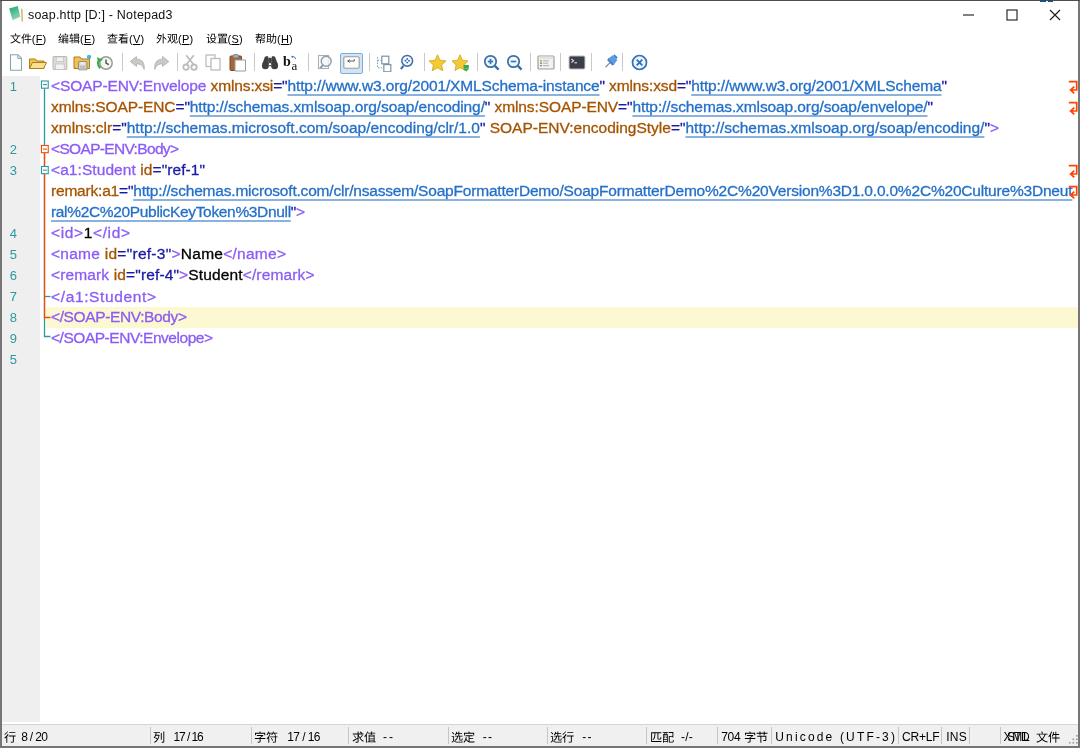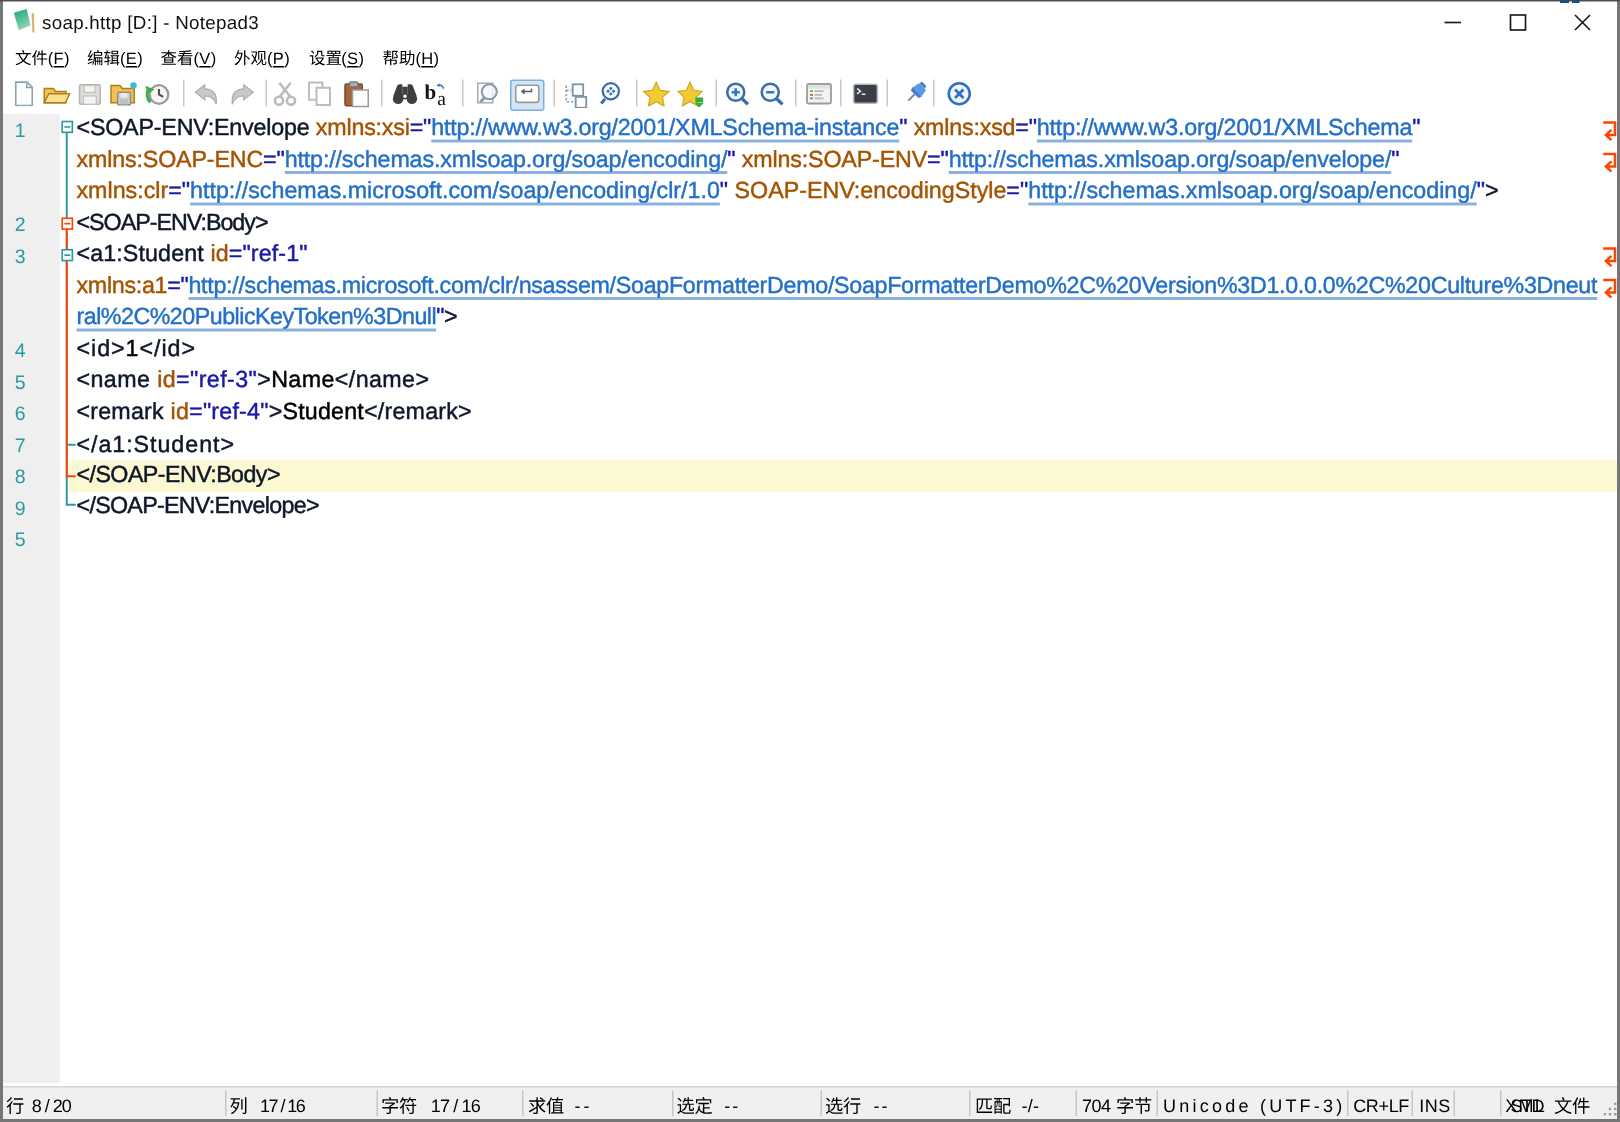--- a/index.html
+++ b/index.html
@@ -8,21 +8,21 @@
 .wb {position:absolute;top:0;width:46px;height:30px}
 .mi {position:absolute;top:33px;height:16px;font-size:11px;color:#000;white-space:nowrap}
 .ml {letter-spacing:0.2px}
 .ul {text-decoration:underline}
 .tsep {position:absolute;top:53px;width:1px;height:18px;background:#c9c9c9}
 #selbox {position:absolute;left:340px;top:52.5px;width:23px;height:21px;background:#d3e5f5;border:1px solid #7ab0dd;border-radius:2px}
 #nummargin {position:absolute;left:2px;top:76px;width:38px;height:646px;background:#efefef}
 .ln {position:absolute;left:2px;width:15px;text-align:right;height:21px;line-height:21px;font-size:13px;color:#2b9a9f}
 #hl {position:absolute;left:46px;top:307px;width:1032px;height:21px;background:#fbf8d2}
 .row {position:absolute;left:51px;height:21px;line-height:21px;font-size:15.5px;white-space:pre;color:#000;-webkit-text-stroke:0.3px}
-.t {color:#0f172a} .a {color:#a65300} .v {color:#1a1aa6} .k {color:#000}
+.t {color:#8b5cf6} .a {color:#a65300} .v {color:#1a1aa6} .k {color:#000}
 .u {color:#2470c8;text-decoration:underline;text-decoration-color:#8ab2de;text-decoration-thickness:1.5px;text-underline-offset:2.5px}
 #statusbar {position:absolute;left:0;width:1080px;top:724px;height:22px;background:#f0f0f0;border-top:1px solid #d4d4d4}
 .sf {position:absolute;top:5px;height:16px;white-space:nowrap;font-size:12px;color:#000}
 .sbv {font-size:12px;top:5px}
 .ssep {position:absolute;top:2px;bottom:2px;width:1px;background:#c6c6c6}
 #grip {position:absolute;right:2px;bottom:2px;width:9px;height:9px}
 .bd {position:absolute;background:#767676}
 </style></head>
 <body>
 <svg width="0" height="0">
@@ -361,21 +361,21 @@
       <line x1="12.9" y1="73.1" x2="16.9" y2="73.1" stroke="#ff4500"></line>
 <rect x="11.45" y="90.5" width="6.8" height="7.2" stroke="#2b9a9f"></rect>
       <line x1="12.9" y1="94.1" x2="16.9" y2="94.1" stroke="#2b9a9f"></line>
 </g>
   </svg>
 <div class="row" id="r0" style="top:74.8px;letter-spacing:-0.1223px"><span class="t">&lt;SOAP-ENV:Envelope</span><span class="k"> </span><span class="a">xmlns:xsi</span><span class="v">=</span><span class="v">"</span><span class="u">http://www.w3.org/2001/XMLSchema-instance</span><span class="v">"</span><span class="k"> </span><span class="a">xmlns:xsd</span><span class="v">=</span><span class="v">"</span><span class="u">http://www.w3.org/2001/XMLSchema</span><span class="v">"</span></div>
 <div class="row" id="r1" style="top:95.8px;letter-spacing:-0.0958px"><span class="a">xmlns:SOAP-ENC</span><span class="v">=</span><span class="v">"</span><span class="u">http://schemas.xmlsoap.org/soap/encoding/</span><span class="v">"</span><span class="k"> </span><span class="a">xmlns:SOAP-ENV</span><span class="v">=</span><span class="v">"</span><span class="u">http://schemas.xmlsoap.org/soap/envelope/</span><span class="v">"</span></div>
 <div class="row" id="r2" style="top:116.8px;letter-spacing:-0.001px"><span class="a">xmlns:clr</span><span class="v">=</span><span class="v">"</span><span class="u">http://schemas.microsoft.com/soap/encoding/clr/1.0</span><span class="v">"</span><span class="k"> </span><span class="a">SOAP-ENV:encodingStyle</span><span class="v">=</span><span class="v">"</span><span class="u">http://schemas.xmlsoap.org/soap/encoding/</span><span class="v">"</span><span class="t">&gt;</span></div>
 <div class="row" id="r3" style="top:137.8px;letter-spacing:-0.6629px"><span class="t">&lt;SOAP-ENV:Body&gt;</span></div>
 <div class="row" id="r4" style="top:158.8px;letter-spacing:0.0774px"><span class="t">&lt;a1:Student</span><span class="k"> </span><span class="a">id</span><span class="v">=</span><span class="v">"ref-1"</span></div>
-<div class="row" id="r5" style="top:179.8px;letter-spacing:-0.1945px"><span class="a">xmlns:a1</span><span class="v">=</span><span class="v">"</span><span class="u">http://schemas.microsoft.com/clr/nsassem/SoapFormatterDemo/SoapFormatterDemo%2C%20Version%3D1.0.0.0%2C%20Culture%3Dneut</span></div>
+<div class="row" id="r5" style="top:179.8px;letter-spacing:-0.1945px"><span class="a">remark:a1</span><span class="v">=</span><span class="v">"</span><span class="u">http://schemas.microsoft.com/clr/nsassem/SoapFormatterDemo/SoapFormatterDemo%2C%20Version%3D1.0.0.0%2C%20Culture%3Dneut</span></div>
 <div class="row" id="r6" style="top:200.8px;letter-spacing:-0.3367px"><span class="u">ral%2C%20PublicKeyToken%3Dnull</span><span class="v">"</span><span class="t">&gt;</span></div>
 <div class="row" id="r7" style="top:221.8px;letter-spacing:0.6354px"><span class="t">&lt;id&gt;</span><span class="k">1</span><span class="t">&lt;/id&gt;</span></div>
 <div class="row" id="r8" style="top:242.8px;letter-spacing:0.2679px"><span class="t">&lt;name</span><span class="k"> </span><span class="a">id</span><span class="v">=</span><span class="v">"ref-3"</span><span class="t">&gt;</span><span class="k">Name</span><span class="t">&lt;/name&gt;</span></div>
 <div class="row" id="r9" style="top:263.8px;letter-spacing:0.1378px"><span class="t">&lt;remark</span><span class="k"> </span><span class="a">id</span><span class="v">=</span><span class="v">"ref-4"</span><span class="t">&gt;</span><span class="k">Student</span><span class="t">&lt;/remark&gt;</span></div>
 <div class="row" id="r10" style="top:286px;letter-spacing:0.6341px"><span class="t">&lt;/a1:Student&gt;</span></div>
 <div class="row" id="r11" style="top:305.8px;letter-spacing:-0.3719px"><span class="t">&lt;/SOAP-ENV:Body&gt;</span></div>
 <div class="row" id="r12" style="top:326.8px;letter-spacing:-0.4679px"><span class="t">&lt;/SOAP-ENV:Envelope&gt;</span></div>
 <svg class="wm" style="left:1068px;top:79.5px;width:10px;height:14px" viewBox="0 0 10 14">
     <path d="M0.8 1.6 H8.7 V10 H3.2 M6.3 6.6 L2.6 10 L6.3 13.4" fill="none" stroke="#ff4500" stroke-width="1.7"></path>
   </svg>

